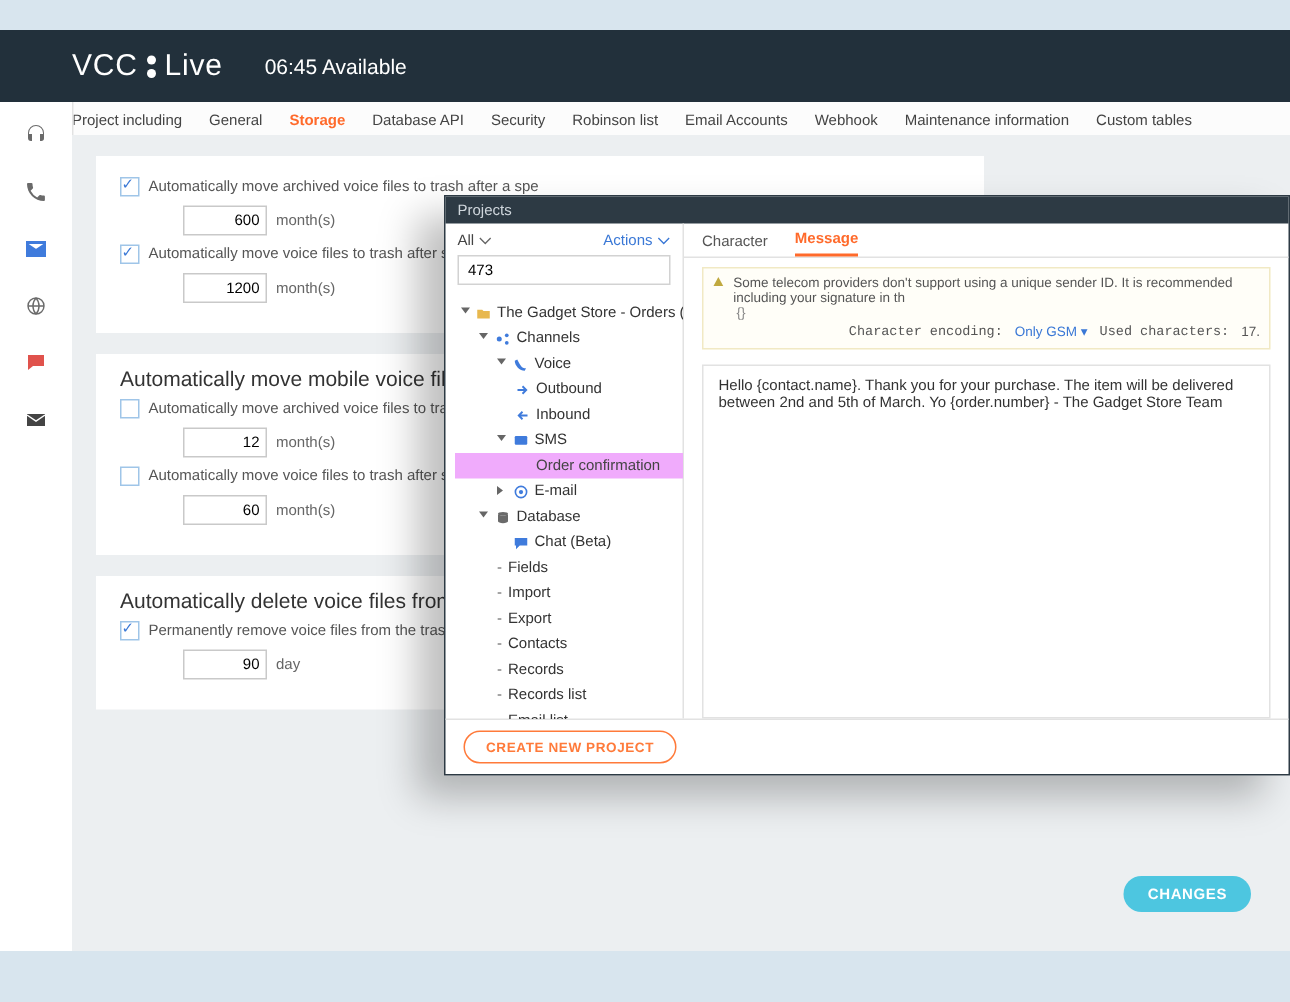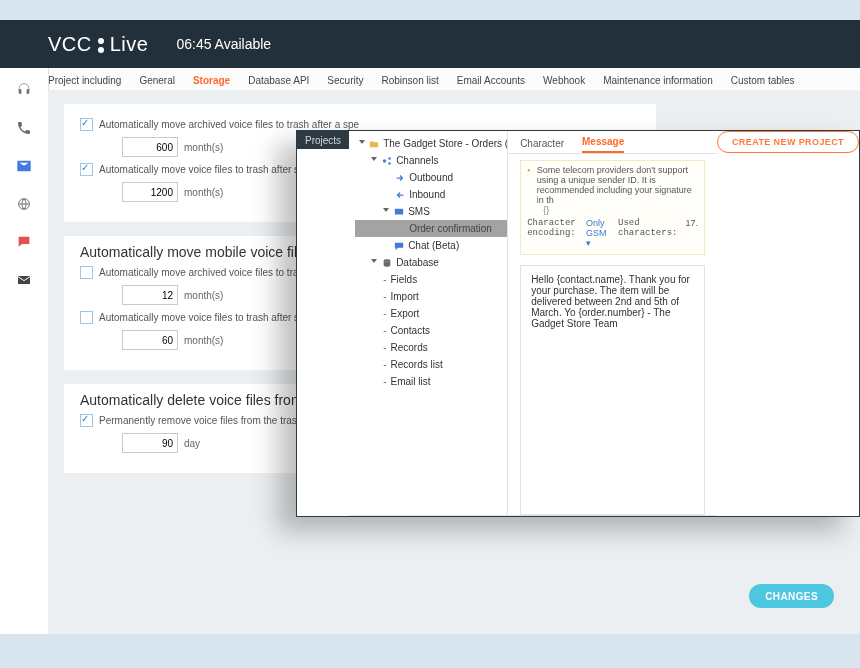--- a/index.html
+++ b/index.html
@@ -26,49 +26,49 @@
 .mainarea{position:absolute;left:48px;top:70px;right:0;bottom:0;background:#eceff1;padding:14px 0 0 16px;overflow:hidden;}
 .card{background:#fff;width:560px;margin-bottom:14px;padding:8px 16px 14px 16px;}
 .card h3{margin:0 0 6px 0;font-weight:500;font-size:14px;color:#333;}
 .row{display:flex;align-items:center;margin:6px 0;font-size:10px;color:#555;gap:6px;}
 .row input.num{width:48px;height:16px;font-size:10px;text-align:right;padding-right:4px;border:1px solid #c9c9c9;}
 .row .unit{color:#666;}
 .chk{width:11px;height:11px;border:1px solid #9fc5e8;display:inline-block;position:relative;flex:0 0 auto;}
 .chk.checked::after{content:"✓";position:absolute;left:0;top:-2px;font-size:10px;color:#3a78d6;}
 
 
-.overlay{position:absolute;left:296px;top:110px;right:0;height:385px;background:#fff;border:1px solid #2d3a44;box-shadow:-18px 14px 24px rgba(0,0,0,.25);display:flex;flex-direction:row;}
+.overlay{position:absolute;left:296px;top:110px;right:0;height:385px;background:#fff;border:1px solid #2d3a44;box-shadow:-18px 14px 24px rgba(0,0,0,.25);display:flex;flex-direction:column;}
 .ov-title{height:18px;background:#2d3a44;color:#cfd6dc;font-size:10px;padding:0 8px;display:flex;align-items:center;}
 
 .ov-body{flex:1;display:flex;min-height:0;border-bottom:1px solid #e2e2e2;}
 .ov-left{width:158px;border-right:1px solid #e2e2e2;display:flex;flex-direction:column;}
 .ov-filter{padding:6px 8px;display:flex;flex-direction:column;gap:4px;font-size:10px;}
 .ov-filter .toprow{display:flex;justify-content:space-between;align-items:center;color:#444;}
 .sel{display:flex;align-items:center;gap:3px;color:#444;}
 .sel svg, .link svg{width:9px;height:9px;}
 .link{color:#3a78d6;display:flex;align-items:center;gap:3px;}
 .searchrow{display:flex;align-items:center;border:1px solid #d2d2d2;height:18px;padding:0 4px;}
 .searchrow input{flex:1;border:none;outline:none;font-size:10px;height:14px;}
 .searchrow svg{width:10px;height:10px;}
 
 .tree{flex:1;overflow:auto;padding:4px 0 4px 6px;font-size:10px;color:#333;}
 .tree .node{display:flex;align-items:center;height:17px;padding-right:4px;gap:4px;white-space:nowrap;cursor:pointer;}
 .tree .node svg{width:10px;height:10px;flex:0 0 auto;}
 .tree .l1{padding-left:4px;}
 .tree .l2{padding-left:16px;}
 .tree .l3{padding-left:28px;}
 .tree .l4{padding-left:40px;}
-.tree .sel{background:#a3a3a3;}
+.tree .sel{background:#f0abfc;}
 
 .tree .caret{width:7px;height:7px;display:inline-block;}
 .caret::before{content:"";display:block;width:0;height:0;border-left:4px solid #666;border-top:3px solid transparent;border-bottom:3px solid transparent;}
 .caret.open::before{border-left:3px solid transparent;border-right:3px solid transparent;border-top:4px solid #666;}
 .dash{color:#6a6a6a;}
 
-.ov-footer{height:36px;display:flex;}
+.ov-footer{height:36px;display:flex;align-items:center;padding-left:12px;}
 .newproj{border:1px solid #ff7a3a;color:#ff7a3a;background:#fff;border-radius:14px;height:22px;padding:0 14px;font-size:9px;font-weight:700;letter-spacing:.4px;cursor:pointer;}
 
 .ov-right{flex:1;display:flex;flex-direction:column;min-width:0;}
 .rt-tabs{height:22px;border-bottom:1px solid #e2e2e2;display:flex;align-items:flex-end;padding-left:12px;gap:18px;font-size:10px;color:#555;}
 .rt-tabs span{padding-bottom:4px;cursor:pointer;}
 .rt-tabs .act{color:#ff6a2b;font-weight:600;border-bottom:2px solid #ff6a2b;}
 .rt-warn{margin:6px 12px 0 12px;background:#fffef8;border:1px solid #f1e9c4;padding:4px 6px 6px 6px;font-size:9px;color:#555;}
 .rt-warn .meta{display:flex;justify-content:flex-end;gap:8px;margin-top:3px;color:#555;}
 .rt-warn .meta .lab{color:#555;font-family:Liberation Mono, monospace;}
 .rt-warn .meta .val{color:#3a78d6;}
@@ -183,37 +183,70 @@
           <span class="unit">day</span>
         </div>
       </div>
 
     </div>
 
     <div class="overlay">
       <div class="ov-title">Projects</div>
       <div class="ov-body">
         <div class="ov-left">
+          <div class="ov-filter">
+            <div class="toprow">
+              <span class="sel">
+                  <span>All</span>
+                  <svg viewBox="0 0 10 10">
+                    <path d="M1 3l4 4 4-4" fill="none" stroke="#666"></path>
+                  </svg>
+                </span>
+              <span class="link">
+                  <span>Actions</span>
+                  <svg viewBox="0 0 10 10">
+                    <path d="M1 3l4 4 4-4" fill="none" stroke="#3a78d6"></path>
+                  </svg>
+                </span>
+            </div>
+            <div class="searchrow">
+              <input value="473" style="">
+              <svg viewBox="0 0 12 12">
+                  <path d="M2 2l8 8M10 2l-8 8" stroke="#666" stroke-width="1.4"></path>
+                </svg>
+              <svg viewBox="0 0 12 12" style="margin-left:4px">
+                  <circle cx="5" cy="5" r="3.5" fill="none" stroke="#666" stroke-width="1.3"></circle>
+                  <path d="M8 8l3 3" stroke="#666" stroke-width="1.3"></path>
+                </svg>
+            </div>
+          </div>
           <div class="tree">
             <div class="node l1">
                 <span class="caret open"></span>
                 <svg viewBox="0 0 12 12">
                   <path fill="#e8b84e" d="M1 3h4l1 1h5v6H1z"></path>
                 </svg>
                 <span>The Gadget Store - Orders (473)</span>
               </div>
             <div class="node l2">
                 <span class="caret open"></span>
                 <svg viewBox="0 0 12 12">
                   <circle cx="3" cy="6" r="2" fill="#3f7bdc"></circle>
                   <circle cx="9" cy="3" r="1.5" fill="#3f7bdc"></circle>
                   <circle cx="9" cy="9" r="1.5" fill="#3f7bdc"></circle>
                 </svg>
                 <span>Channels</span>
               </div>
+            <div class="node l3">
+                <span class="caret open"></span>
+                <svg viewBox="0 0 12 12">
+                  <path fill="#3f7bdc" d="M3 2c3 6 4 7 7 7l-1 2C5 11 1 7 1 3z"></path>
+                </svg>
+                <span>Voice</span>
+              </div>
             <div class="node l4">
                 <svg viewBox="0 0 12 12">
                   <path d="M2 6h6M6 3l3 3-3 3" fill="none" stroke="#3f7bdc" stroke-width="1.5"></path>
                 </svg>
                 <span>Outbound</span>
               </div>
             <div class="node l4">
                 <svg viewBox="0 0 12 12">
                   <path d="M10 6H4M6 3L3 6l3 3" fill="none" stroke="#3f7bdc" stroke-width="1.5"></path>
                 </svg>
@@ -224,33 +257,41 @@
                 <svg viewBox="0 0 12 12">
                   <rect x="1" y="2" width="10" height="7" rx="1" fill="#3f7bdc"></rect>
                 </svg>
                 <span>SMS</span>
               </div>
             <div class="node l4 sel">
                 <span style="width:10px"></span>
                 <span>Order confirmation</span>
               </div>
             <div class="node l3">
-                <span style="width:7px"></span>
-                <svg viewBox="0 0 12 12">
-                  <path fill="#3f7bdc" d="M1 2h10v6H5l-3 3V8H1z"></path>
-                </svg>
-                <span>Chat (Beta)</span>
+                <span class="caret"></span>
+                <svg viewBox="0 0 12 12">
+                  <circle cx="6" cy="6" r="4.5" fill="none" stroke="#3f7bdc" stroke-width="1.3"></circle>
+                  <circle cx="6" cy="6" r="1.7" fill="#3f7bdc"></circle>
+                </svg>
+                <span>E-mail</span>
               </div>
             <div class="node l2">
                 <span class="caret open"></span>
                 <svg viewBox="0 0 12 12">
                   <ellipse cx="6" cy="3" rx="4" ry="1.5" fill="#6a6a6a"></ellipse>
                   <path fill="#6a6a6a" d="M2 3v6c0 .8 1.8 1.5 4 1.5s4-.7 4-1.5V3c0 .8-1.8 1.5-4 1.5S2 3.8 2 3z"></path>
                 </svg>
                 <span>Database</span>
+              </div>
+            <div class="node l3">
+                <span style="width:7px"></span>
+                <svg viewBox="0 0 12 12">
+                  <path fill="#3f7bdc" d="M1 2h10v6H5l-3 3V8H1z"></path>
+                </svg>
+                <span>Chat (Beta)</span>
               </div>
             <div class="node l3">
                 <span class="dash">-</span>
                 <span>Fields</span>
               </div>
             <div class="node l3">
                 <span class="dash">-</span>
                 <span>Import</span>
               </div>
             <div class="node l3">

